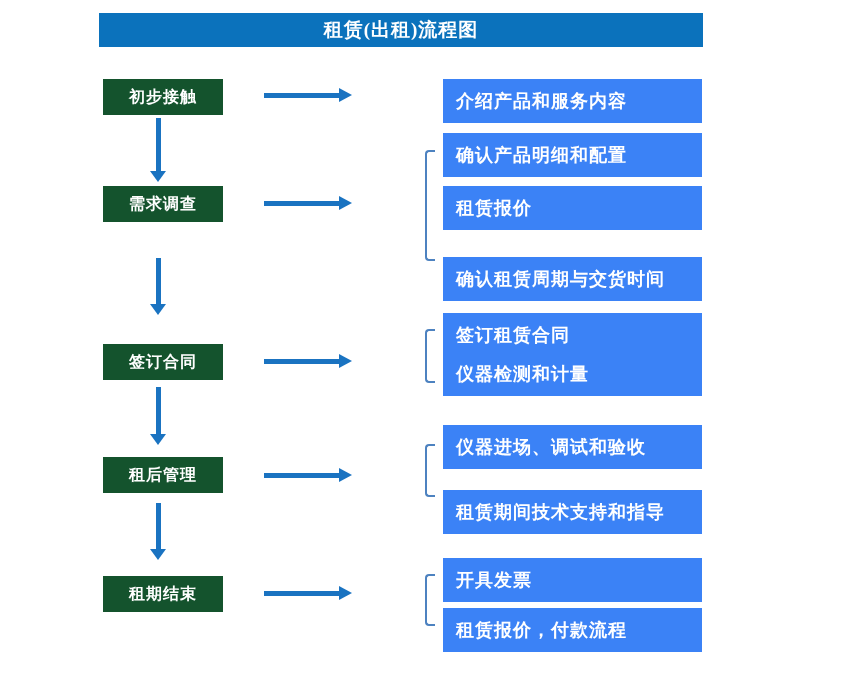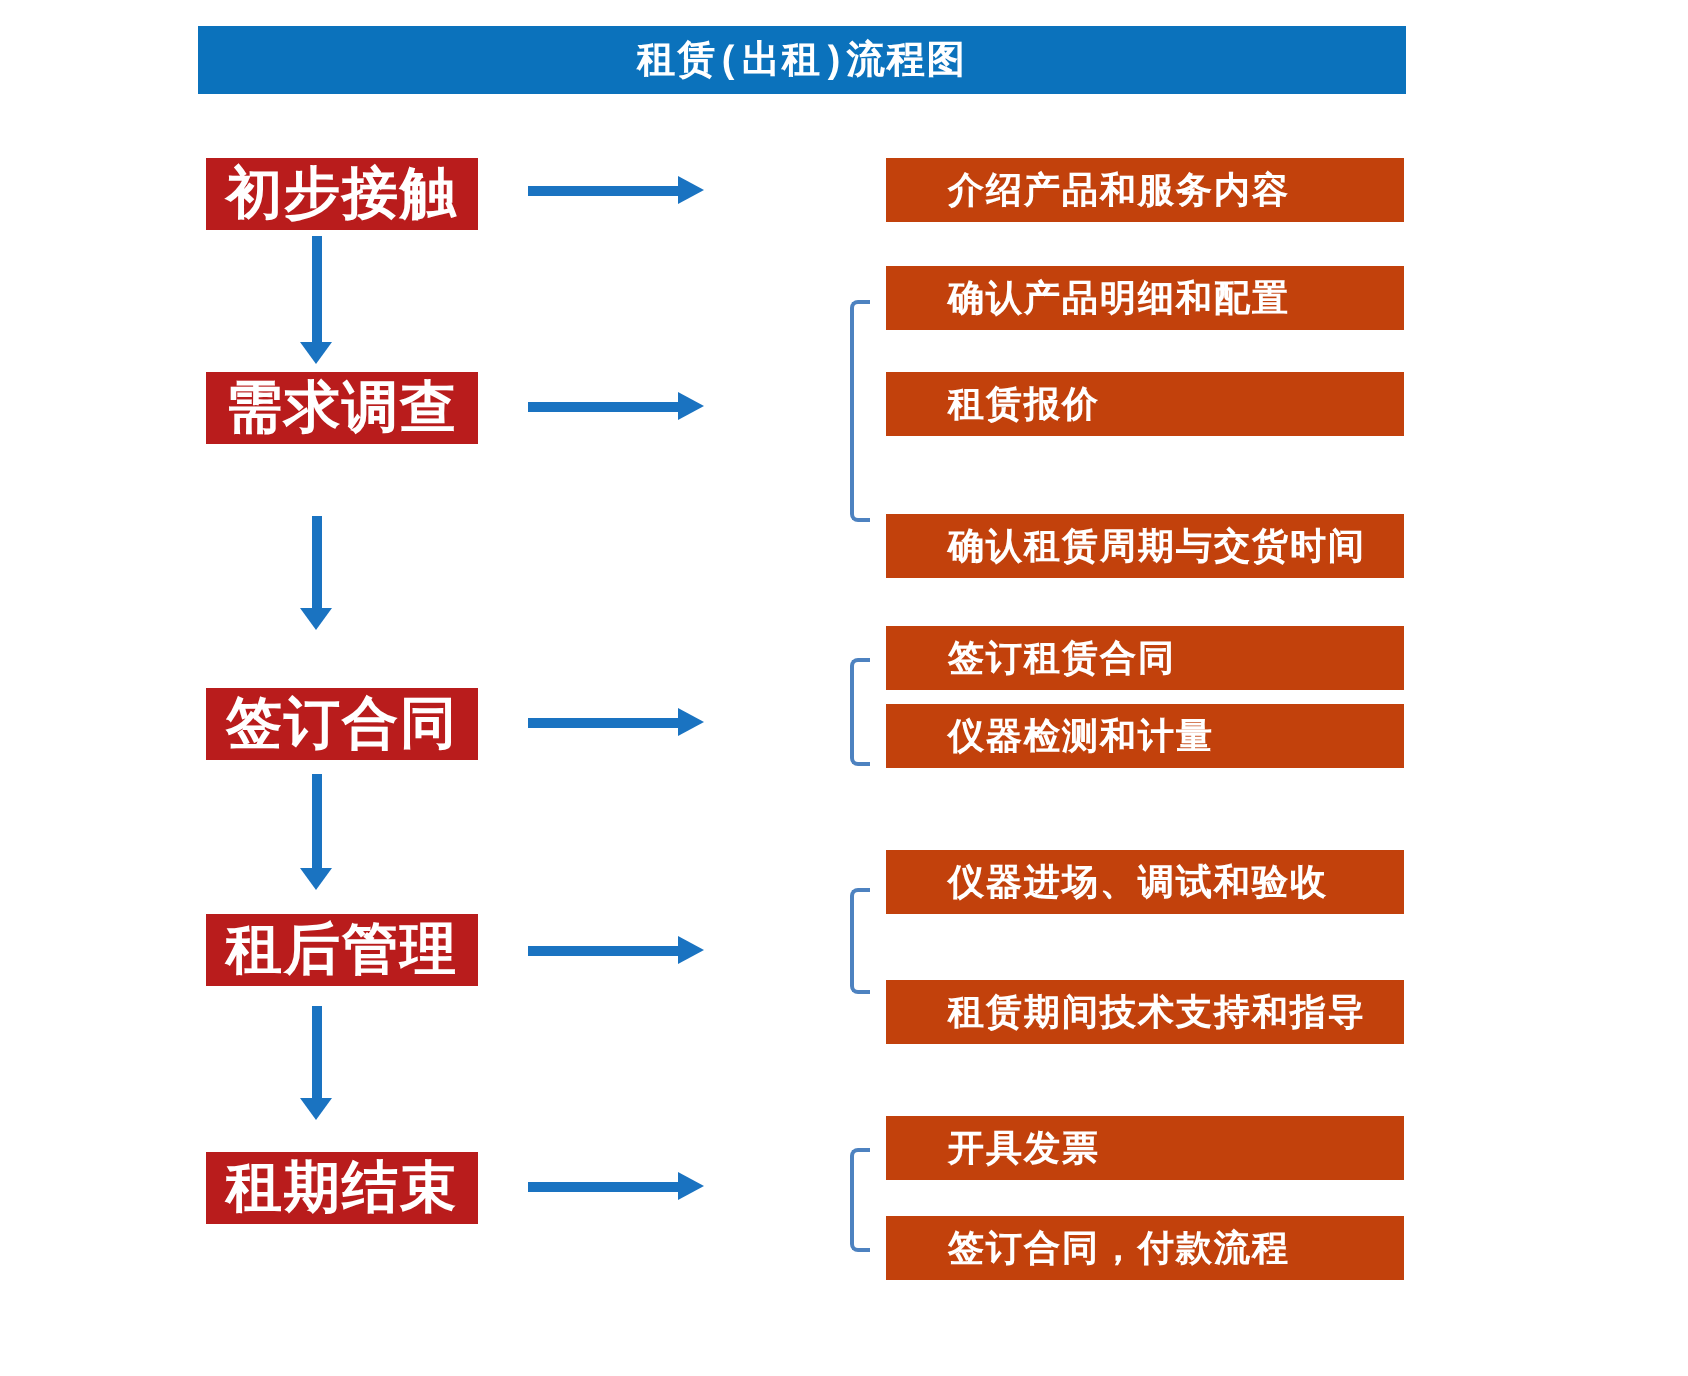--- a/index.html
+++ b/index.html
@@ -1,39 +1,39 @@
 <!DOCTYPE html>
 <html><head>
 <meta charset="utf-8">
 <style>
   html,body{margin:0;padding:0;background:#ffffff;}
   .canvas{
     position:relative;
     width:844px;height:688px;
     background:#ffffff;
-    font-family:Liberation Mono, monospace;
+    font-family:Liberation Serif, serif;
     overflow:hidden;
   }
   .title-bar{
     position:absolute;left:99px;top:13px;width:604px;height:34px;
     background:#0b72bc;color:#ffffff;
     display:flex;align-items:center;justify-content:center;
     font-size:19px;font-weight:bold;letter-spacing:1px;
   }
   .stage-box{
-    position:absolute;left:103px;width:136px;height:36px;
-    background:#b91c1c;color:#ffffff;
+    position:absolute;left:103px;width:120px;height:36px;
+    background:#14532d;color:#ffffff;
     display:flex;align-items:center;justify-content:center;
-    font-size:28px;font-weight:bold;letter-spacing:1px;
+    font-size:16px;font-weight:bold;letter-spacing:1px;
   }
   .out-box{
-    position:absolute;left:443px;width:259px;height:32px;
-    background:#c2410c;color:#ffffff;
+    position:absolute;left:443px;width:259px;height:44px;
+    background:#3b82f6;color:#ffffff;
     display:flex;align-items:center;
-    padding-left:31px;box-sizing:border-box;
+    padding-left:13px;box-sizing:border-box;
     font-size:18px;font-weight:bold;letter-spacing:1px;
   }
   .h-arrow{position:absolute;left:264px;width:88px;height:14px;}
   .h-arrow .shaft{position:absolute;left:0;top:5px;width:76px;height:5px;background:#1a73c1;}
   .h-arrow .head{
     position:absolute;right:0;top:0;width:0;height:0;
     border-left:13px solid #1a73c1;border-top:7px solid transparent;border-bottom:7px solid transparent;
   }
   .v-arrow{position:absolute;left:150px;width:17px;}
   .v-arrow .shaft{position:absolute;left:6px;top:0;width:5px;bottom:10px;background:#1a73c1;}
@@ -108,15 +108,15 @@
 
   <div class="out-box" style="top:79px">介绍产品和服务内容</div>
   <div class="out-box" style="top:133px">确认产品明细和配置</div>
   <div class="out-box" style="top:186px">租赁报价</div>
   <div class="out-box" style="top:257px">确认租赁周期与交货时间</div>
   <div class="out-box" style="top:313px">签订租赁合同</div>
   <div class="out-box" style="top:352px">仪器检测和计量</div>
   <div class="out-box" style="top:490px">租赁期间技术支持和指导</div>
   <div class="out-box" style="top:425px">仪器进场、调试和验收</div>
   <div class="out-box" style="top:558px">开具发票</div>
-  <div class="out-box" style="top:608px">签订合同，付款流程</div>
+  <div class="out-box" style="top:608px">租赁报价，付款流程</div>
 
 </div>
 
 </body></html>

